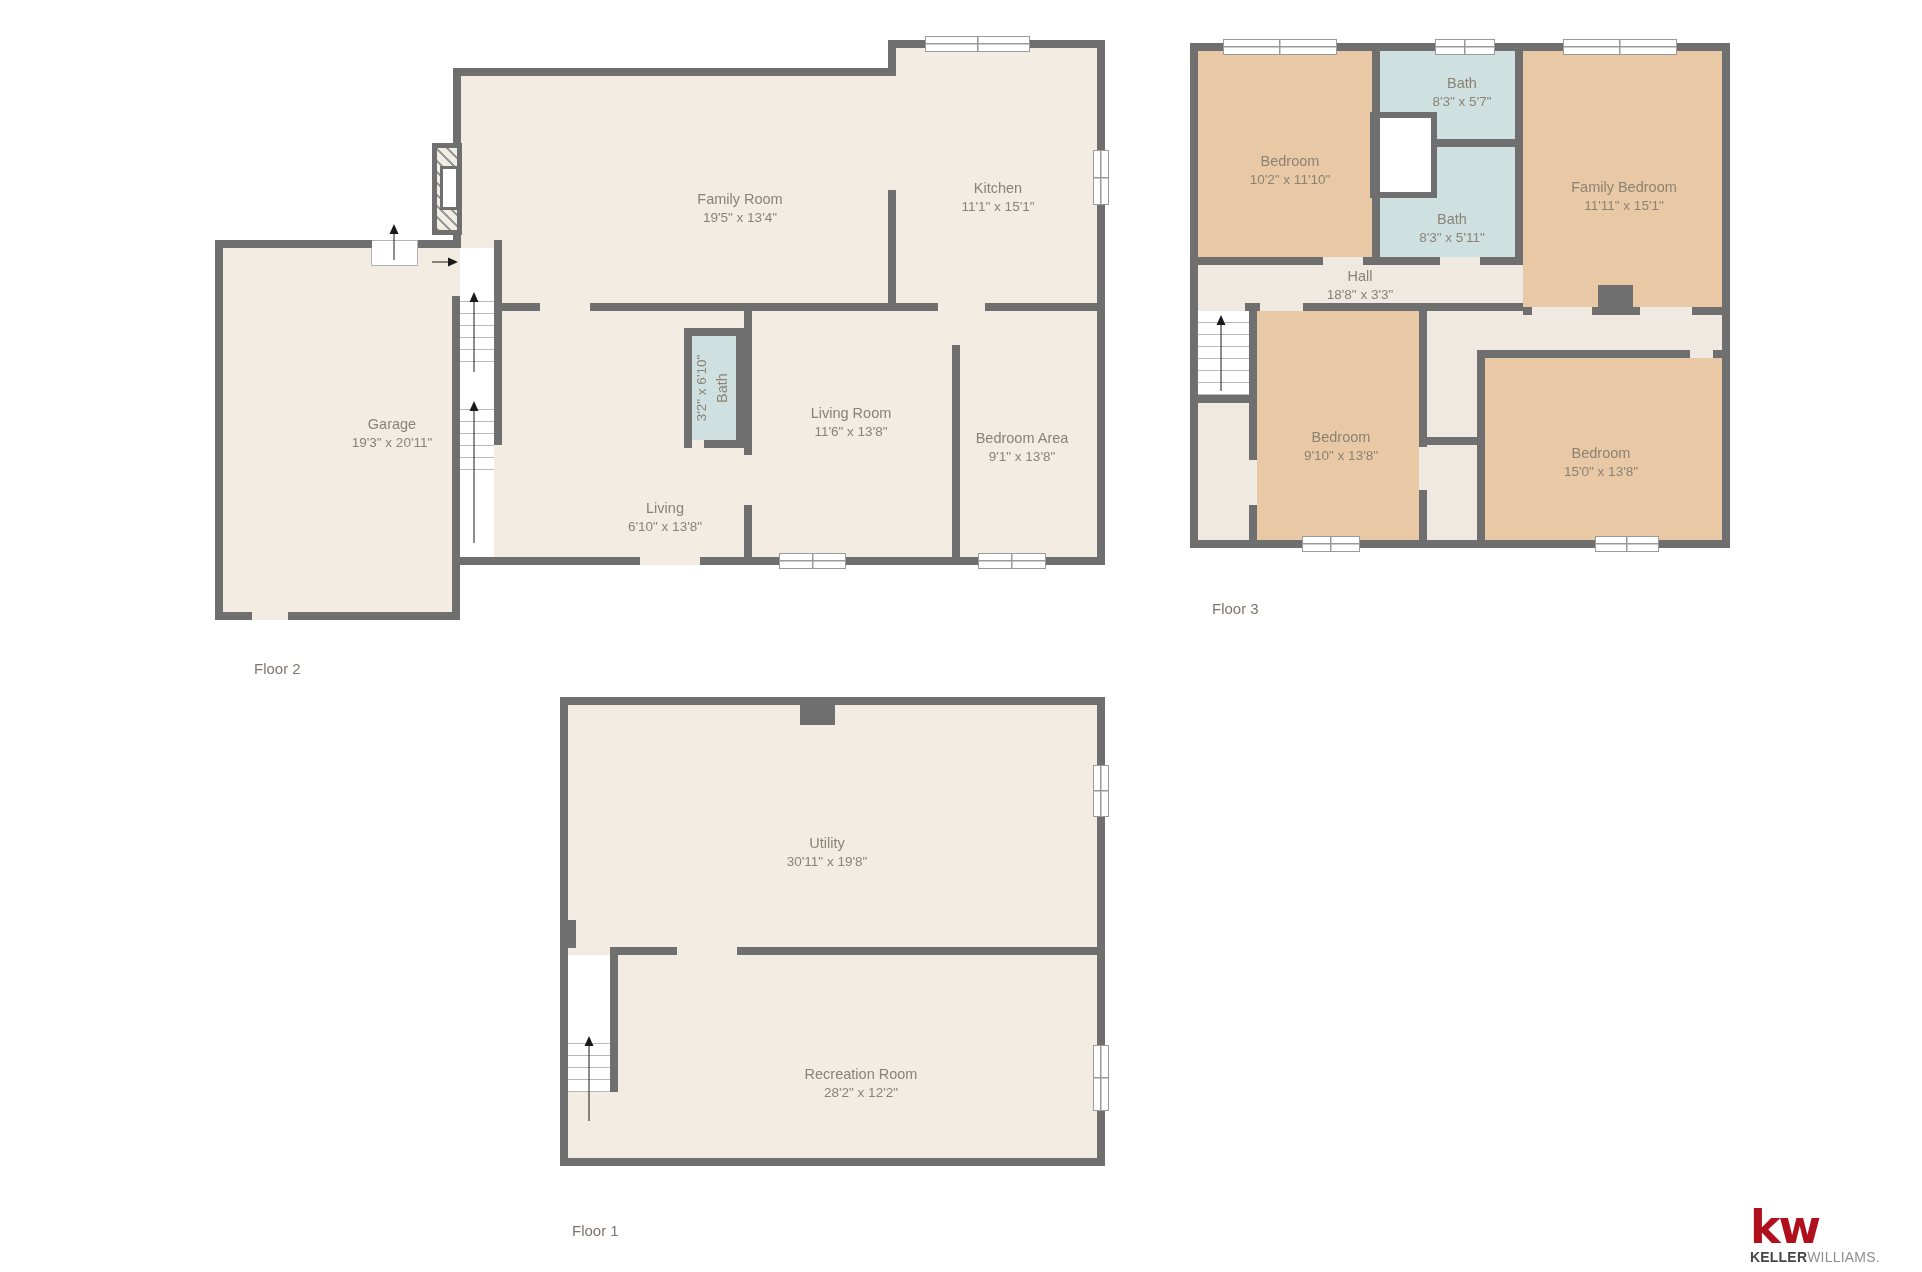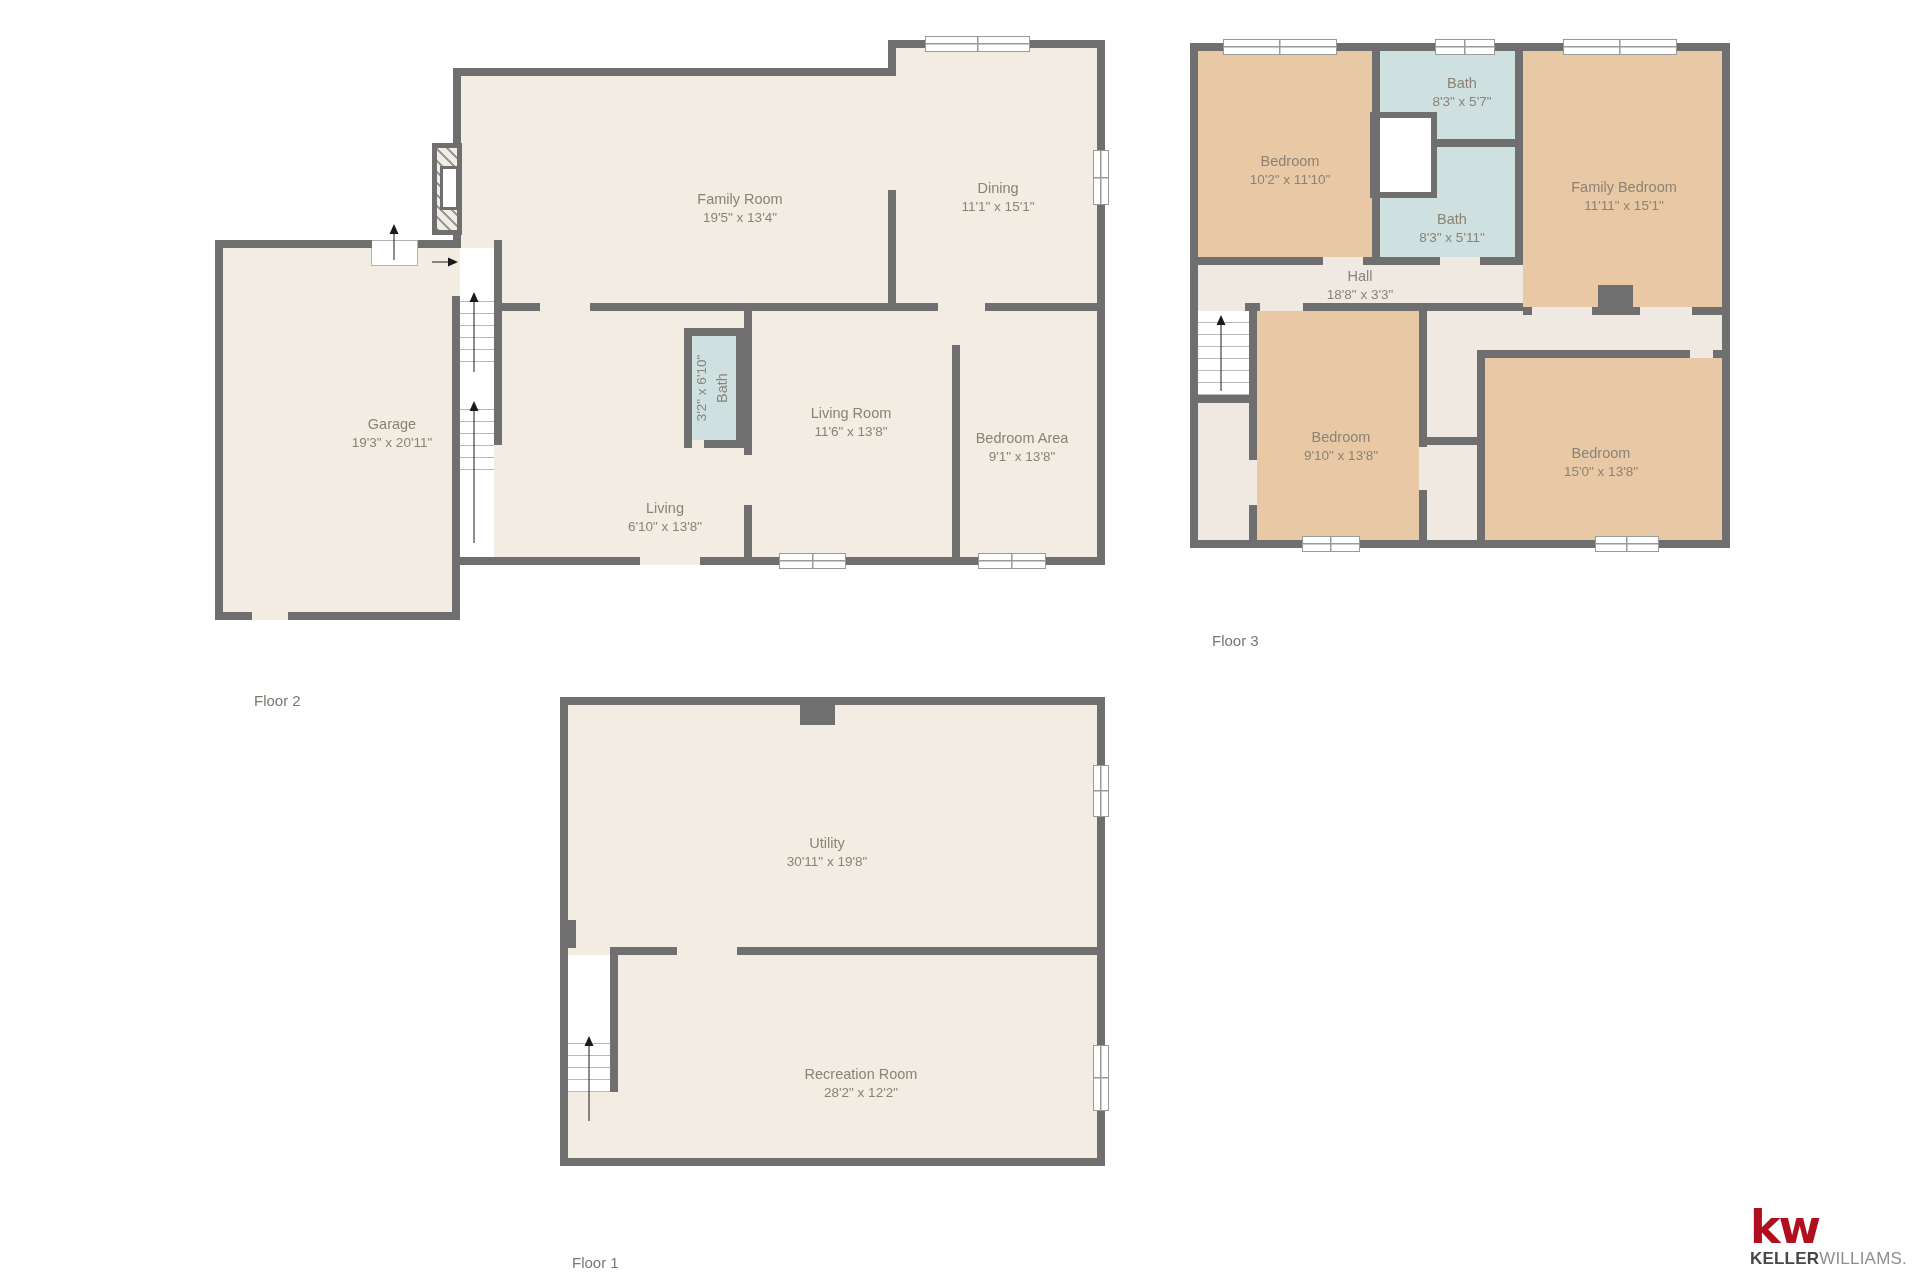--- a/index.html
+++ b/index.html
@@ -32,26 +32,26 @@
   .treads{background:repeating-linear-gradient(to bottom,rgba(0,0,0,0) 0 11px,var(--tread) 11px 12px);}
   .hatch{background:repeating-linear-gradient(45deg,#999999 0 2px,#f1ece4 2px 8px);border:5px solid var(--wall);}
   .firebox{background:#ffffff;border:3px solid var(--wall);}
   .stepbox{background:#ffffff;border:1px solid #b3b3b3;}
   .room-label{position:absolute;transform:translate(-50%,-50%);text-align:center;color:var(--label-text);
               white-space:nowrap;display:flex;flex-direction:column;line-height:1.25;}
   .room-label .rn{font-size:14.5px;}
   .room-label .rd{font-size:13.5px;margin-top:2px;}
   .room-label.rot{transform:translate(-50%,-50%) rotate(-90deg);flex-direction:column-reverse;}
   .room-label.rot .rd{margin-top:0;margin-bottom:2px;}
-  .floor-label{position:absolute;color:var(--floor-label-text);font-size:15px;margin-top:32px;}
+  .floor-label{position:absolute;color:var(--floor-label-text);font-size:15px;}
   .arr{position:absolute;}
   .kw{position:absolute;width:120px;}
   .kw-mark{font-family:"DejaVu Sans",sans-serif;font-weight:700;font-size:46px;line-height:42px;
            color:var(--kw-red);letter-spacing:-2px;padding-right:3px;}
-  .kw-name{font-size:17px;letter-spacing:0.2px;margin-top:1px;}
+  .kw-name{font-size:14px;letter-spacing:0.2px;margin-top:1px;}
   .kb{font-weight:700;color:#474747;}
   .kl{font-weight:400;color:#8f8f8f;}
 </style>
 </head>
 <body>
 
 <div class="canvas">
 
   <div>
 
@@ -118,21 +118,21 @@
     <div class="win win-h" style="left:925px;top:36px;width:105px;height:16px"></div>
     <div class="win win-v" style="left:1093px;top:150px;width:16px;height:55px"></div>
     <div class="win win-h" style="left:779px;top:553px;width:67px;height:16px"></div>
     <div class="win win-h" style="left:978px;top:553px;width:68px;height:16px"></div>
 
     <div class="room-label" style="left:740px;top:208px">
       <div class="rn">Family Room</div>
         <div class="rd">19'5" x 13'4"</div>
     </div>
     <div class="room-label" style="left:998px;top:197px">
-      <div class="rn">Dining</div>
+      <div class="rn">Kitchen</div>
         <div class="rd">11'1" x 15'1"</div>
     </div>
     <div class="room-label rot" style="left:712px;top:388px">
       <div class="rn">Bath</div>
         <div class="rd">3'2" x 6'10"</div>
     </div>
     <div class="room-label" style="left:851px;top:422px">
       <div class="rn">Living Room</div>
         <div class="rd">11'6" x 13'8"</div>
     </div>

